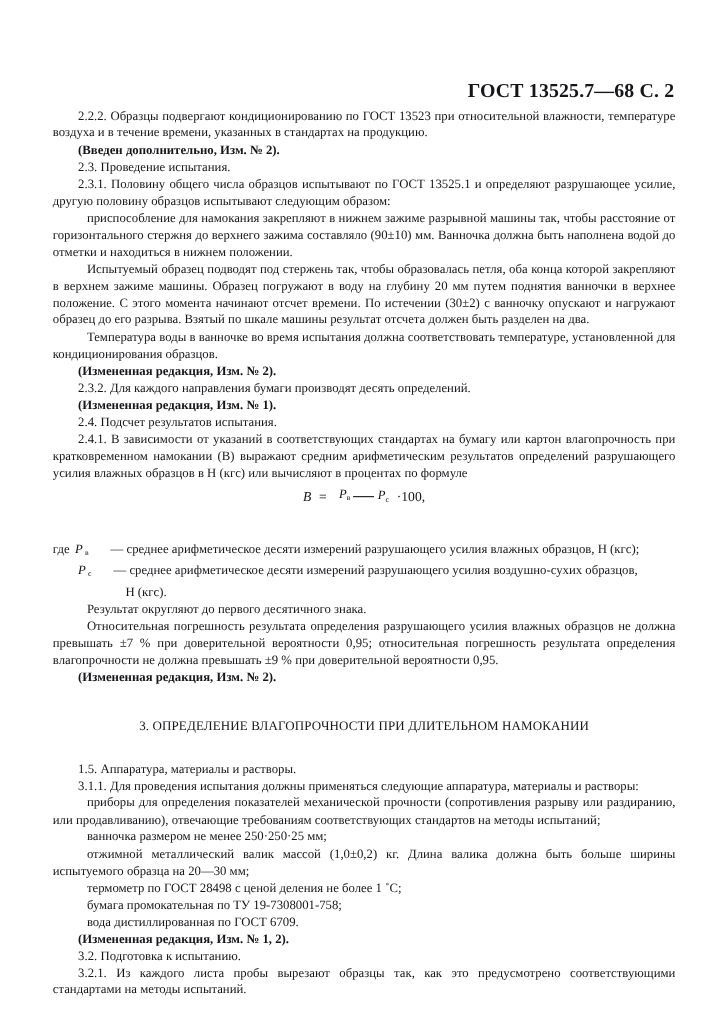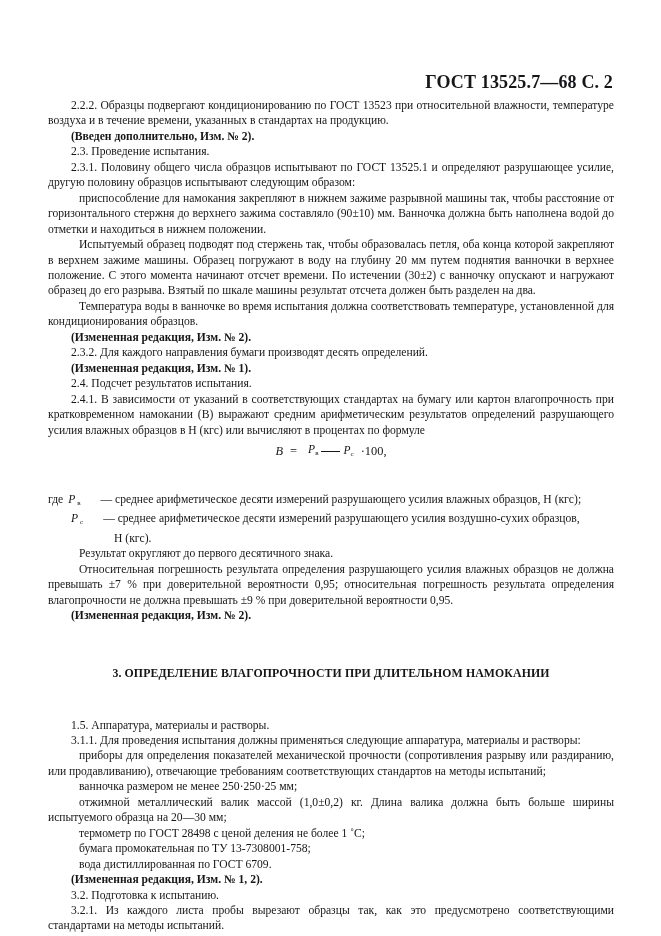--- a/index.html
+++ b/index.html
@@ -52,23 +52,23 @@
     text-indent: 31px;
   }
   p.b {
     font-weight: bold;
     text-align: left;
   }
   p.last {
     text-align: left;
   }
   .section-title {
-    margin: 13px;
+    margin: 0;
     font-size: 11.8px;
-    font-weight: bold;
+    font-weight: normal;
     text-align: center;
     letter-spacing: 0.12px;
   }
   .sp-before-section { height: 29px; }
   .sp-after-section { height: 24px; }
 
   
   .formula-block {
     height: 54px;
     position: relative;
@@ -201,20 +201,20 @@
     <div class="sp-before-section"></div>
     <div class="section-title">3. ОПРЕДЕЛЕНИЕ ВЛАГОПРОЧНОСТИ ПРИ ДЛИТЕЛЬНОМ НАМОКАНИИ</div>
     <div class="sp-after-section"></div>
 
     <p class="ind last">1.5. Аппаратура, материалы и растворы.</p>
     <p class="ind">3.1.1. Для проведения испытания должны применяться следующие аппаратура, материалы и растворы:</p>
     <p class="ind-wide">приборы для определения показателей механической прочности (сопротивления разрыву или раздиранию, или продавливанию), отвечающие требованиям соответствующих стандартов на методы испытаний;</p>
     <p class="ind-wide last">ванночка размером  не  менее  250·250·25 мм;</p>
     <p class="ind-wide">отжимной металлический валик массой (1,0±0,2) кг. Длина валика должна быть больше ширины испытуемого образца на 20—30 мм;</p>
     <p class="ind-wide last">термометр по ГОСТ 28498 с ценой деления не более 1 ˚С;</p>
-    <p class="ind-wide last">бумага промокательная по ТУ 13-7308001-758;</p>
+    <p class="ind-wide last">бумага промокательная по ТУ 19-7308001-758;</p>
     <p class="ind-wide last">вода дистиллированная по ГОСТ 6709.</p>
     <p class="ind b">(Измененная редакция, Изм. № 1, 2).</p>
     <p class="ind last">3.2. Подготовка к испытанию.</p>
     <p class="ind">3.2.1. Из каждого листа пробы вырезают образцы так, как это предусмотрено соответствующими стандартами на методы испытаний.</p>
 
   </div>
 </div>
 
 </body></html>

